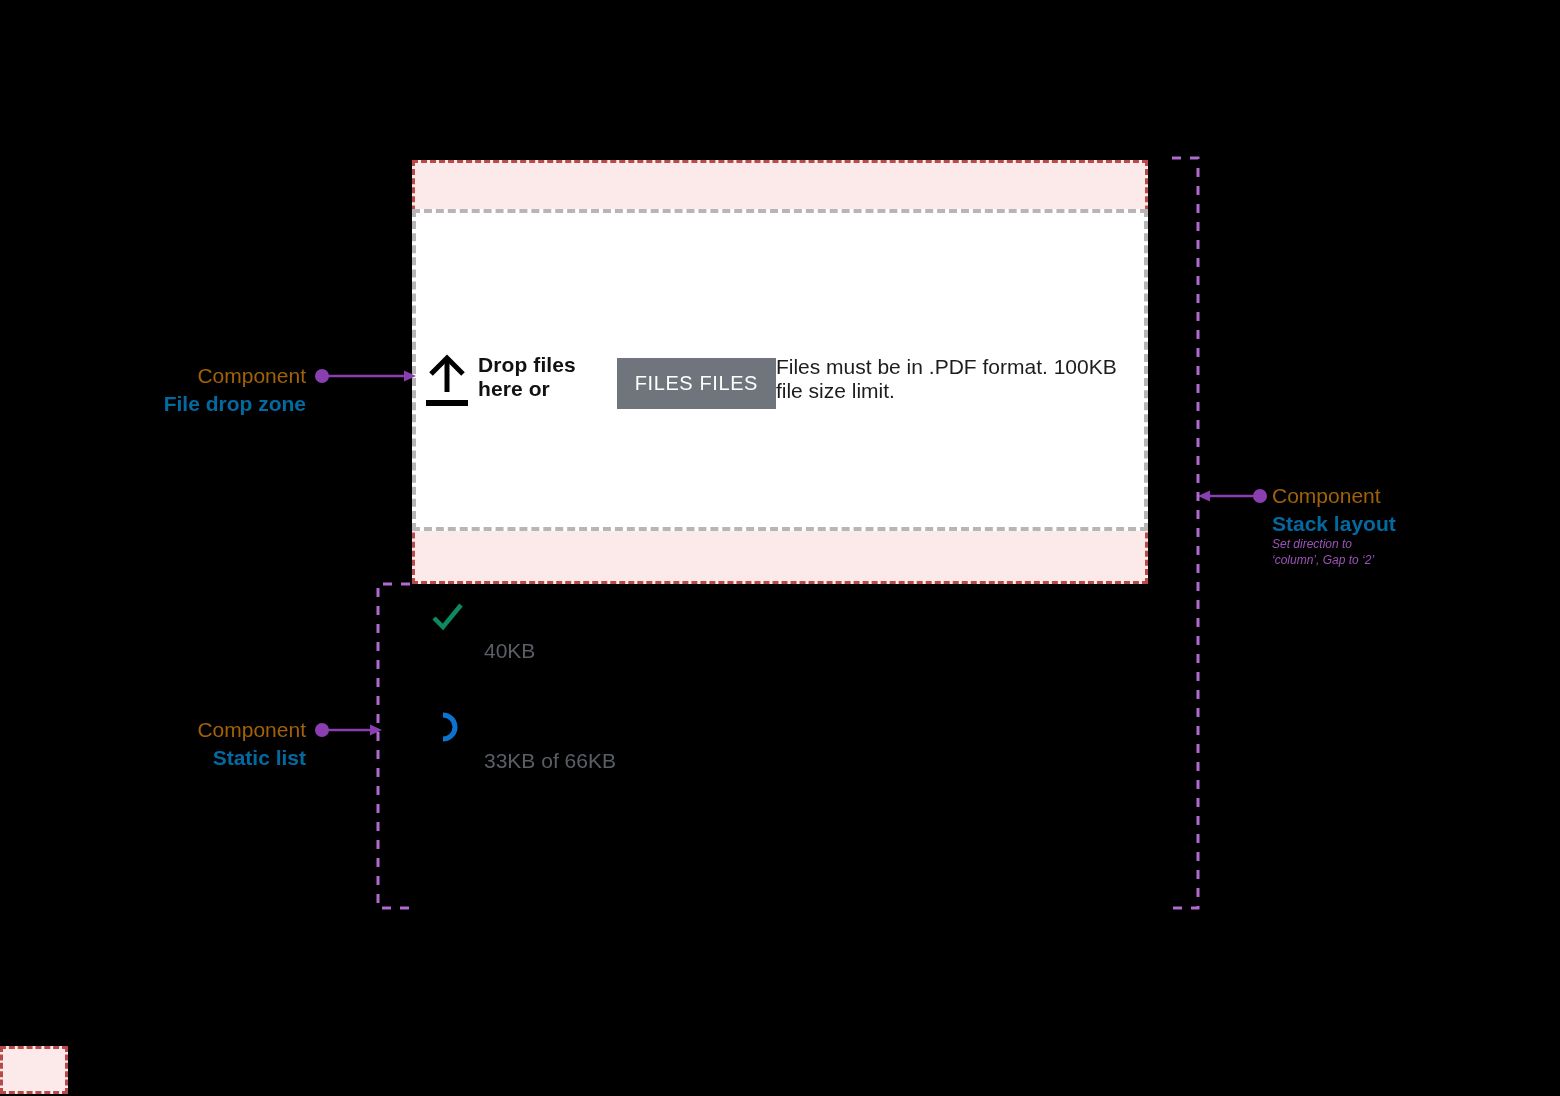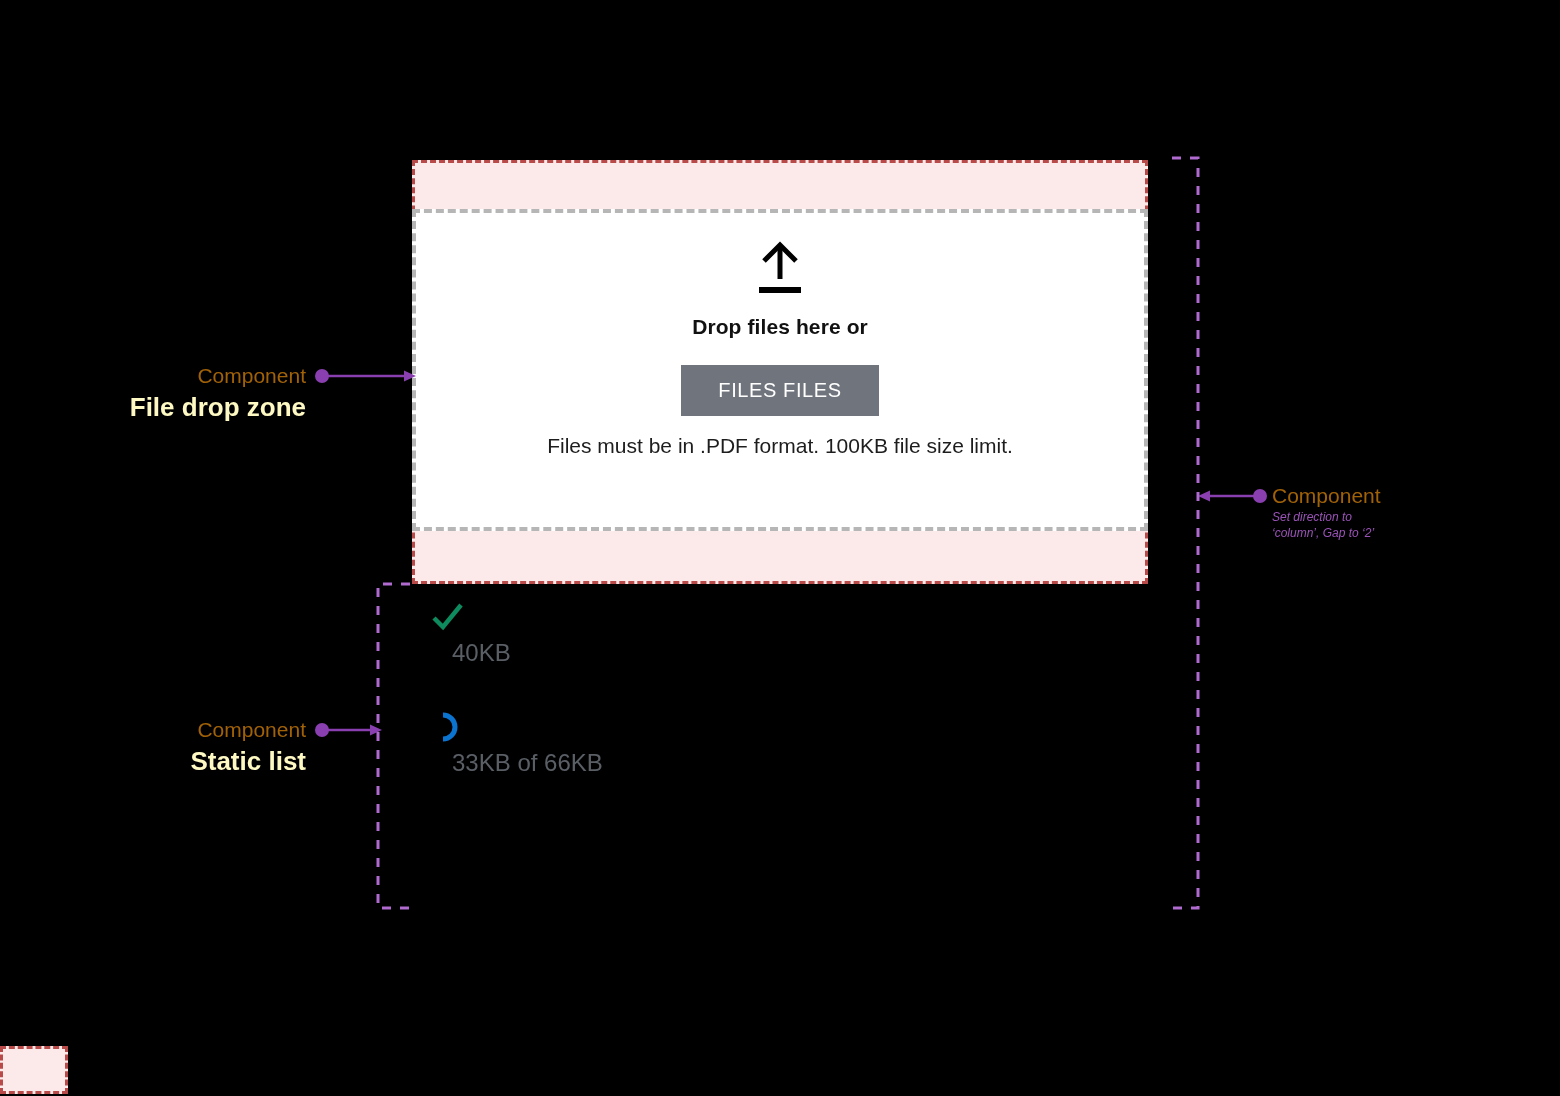--- a/index.html
+++ b/index.html
@@ -31,21 +31,21 @@
   #drop-zone-inner {
     position: absolute;
     left: 412px;
     top: 209px;
     width: 736px;
     height: 322px;
     background: #ffffff;
     border: 4px dashed #b6b6b6;
     box-sizing: border-box;
     display: flex;
-    flex-direction: column;
+    flex-direction: row;
     align-items: center;
   }
 
   #upload-icon {
     margin-top: 26px;
     width: 62px;
     height: 62px;
   }
 
   #drop-title {
@@ -91,39 +91,39 @@
   }
   .list-item .status-icon {
     position: absolute;
     left: 18px;
     top: 8px;
     width: 34px;
     height: 34px;
   }
   .list-item .file-size {
     position: absolute;
-    left: 40px;
+    left: 72px;
     top: 47px;
-    font-size: 24px;
+    font-size: 21px;
     color: #5a5f66;
   }
 
   
   .annotation {
     position: absolute;
     line-height: 1.32;
   }
   .ann-kind {
     font-size: 21px;
     color: #a16207;
   }
   .ann-name {
-    font-size: 26px;
+    font-size: 21px;
     font-weight: bold;
-    color: #fef9c3;
+    color: #0369a1;
   }
   .ann-note {
     font-size: 12px;
     font-style: italic;
     color: #9b53b8;
   }
   .ann-right { text-align: left; }
   .ann-left  { text-align: right; }
 
   #ann-dropzone { left: 40px; top: 362px; width: 266px; }
@@ -211,20 +211,21 @@
   <line x1="16" y1="12" x2="62" y2="12" stroke="#8a3fb0" stroke-width="2.5"></line>
   <polygon points="70,12 58,6.5 58,17.5" fill="#8a3fb0"></polygon>
 </svg>
 
 <svg class="bracket" style="left:370px; top:578px;" width="46" height="340" aria-hidden="true">
   <path d="M 40 6 L 8 6 L 8 330 L 40 330" fill="none" stroke="#b06ad0" stroke-width="3" stroke-dasharray="9 9"></path>
 </svg>
 
 <div class="annotation ann-right" id="ann-stacklayout">
   <div class="ann-kind">Component</div>
+  <div class="ann-name">Stack layout</div>
   <div class="ann-note">Set direction to</div>
   <div class="ann-note">‘column’, Gap to ‘2’</div>
 </div>
 <svg class="leader" style="left:1194px; top:484px;" width="80" height="24" aria-hidden="true">
   <circle cx="66" cy="12" r="7" fill="#8a3fb0"></circle>
   <line x1="60" y1="12" x2="12" y2="12" stroke="#8a3fb0" stroke-width="2.5"></line>
   <polygon points="4,12 16,6.5 16,17.5" fill="#8a3fb0"></polygon>
 </svg>
 
 <svg class="bracket" style="left:1166px; top:152px;" width="46" height="766" aria-hidden="true">

